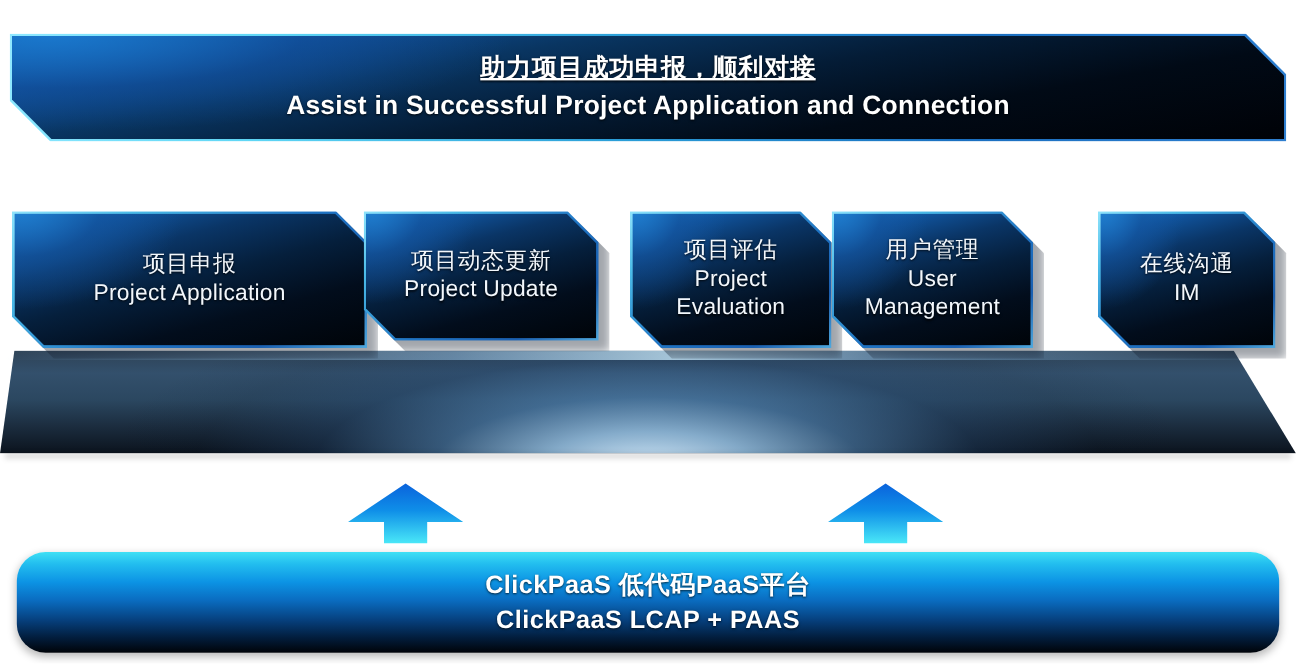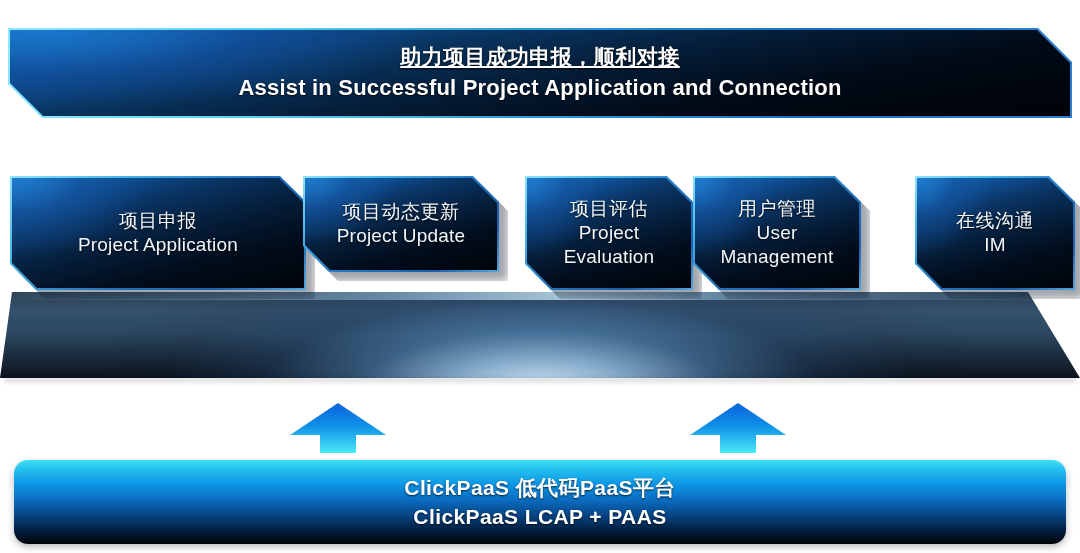--- a/index.html
+++ b/index.html
@@ -156,21 +156,21 @@
   }
   .arrow svg { display: block; width: 96px; height: 52px; }
 
   
   .bottom-banner {
     position: absolute;
     left: 14px;
     top: 460px;
     width: 1052px;
     height: 84px;
-    border-radius: 14px;
+    border-radius: 24px;
     background: linear-gradient(180deg, #3fe0f5 0%, #22bdef 12%, #0c93e4 30%, #0a6cc0 48%, #063f7c 68%, #021d3c 85%, #000308 100%);
     box-shadow: 0 3px 7px rgba(0,0,0,0.28);
     display: flex;
     align-items: center;
     justify-content: center;
   }
   .bottom-banner-inner {
     text-align: center;
     color: #ffffff;
     line-height: 1.3;
@@ -204,21 +204,21 @@
     <div class="box-shadow"></div>
     <div class="box-edge"></div>
     <div class="box-face">
       <div class="box-label">
         <div class="bx-cn">项目申报</div>
         <div class="bx-en">Project Application</div>
       </div>
     </div>
   </div>
 
-  <div class="box" style="left:303px; width:196px; height:96px;">
+  <div class="box" style="left:303px; width:196px; height:108px;">
     <div class="box-shadow"></div>
     <div class="box-edge"></div>
     <div class="box-face">
       <div class="box-label">
         <div class="bx-cn">项目动态更新</div>
         <div class="bx-en">Project Update</div>
       </div>
     </div>
   </div>
 
@@ -237,21 +237,21 @@
     <div class="box-shadow"></div>
     <div class="box-edge"></div>
     <div class="box-face">
       <div class="box-label">
         <div class="bx-cn">用户管理</div>
         <div class="bx-en">User Management</div>
       </div>
     </div>
   </div>
 
-  <div class="box" style="left:915px; width:148px; height:114px;padding-left:12px;">
+  <div class="box" style="left:915px; width:148px; height:114px;">
     <div class="box-shadow"></div>
     <div class="box-edge"></div>
     <div class="box-face">
       <div class="box-label">
         <div class="bx-cn">在线沟通</div>
         <div class="bx-en">IM</div>
       </div>
     </div>
   </div>
 

